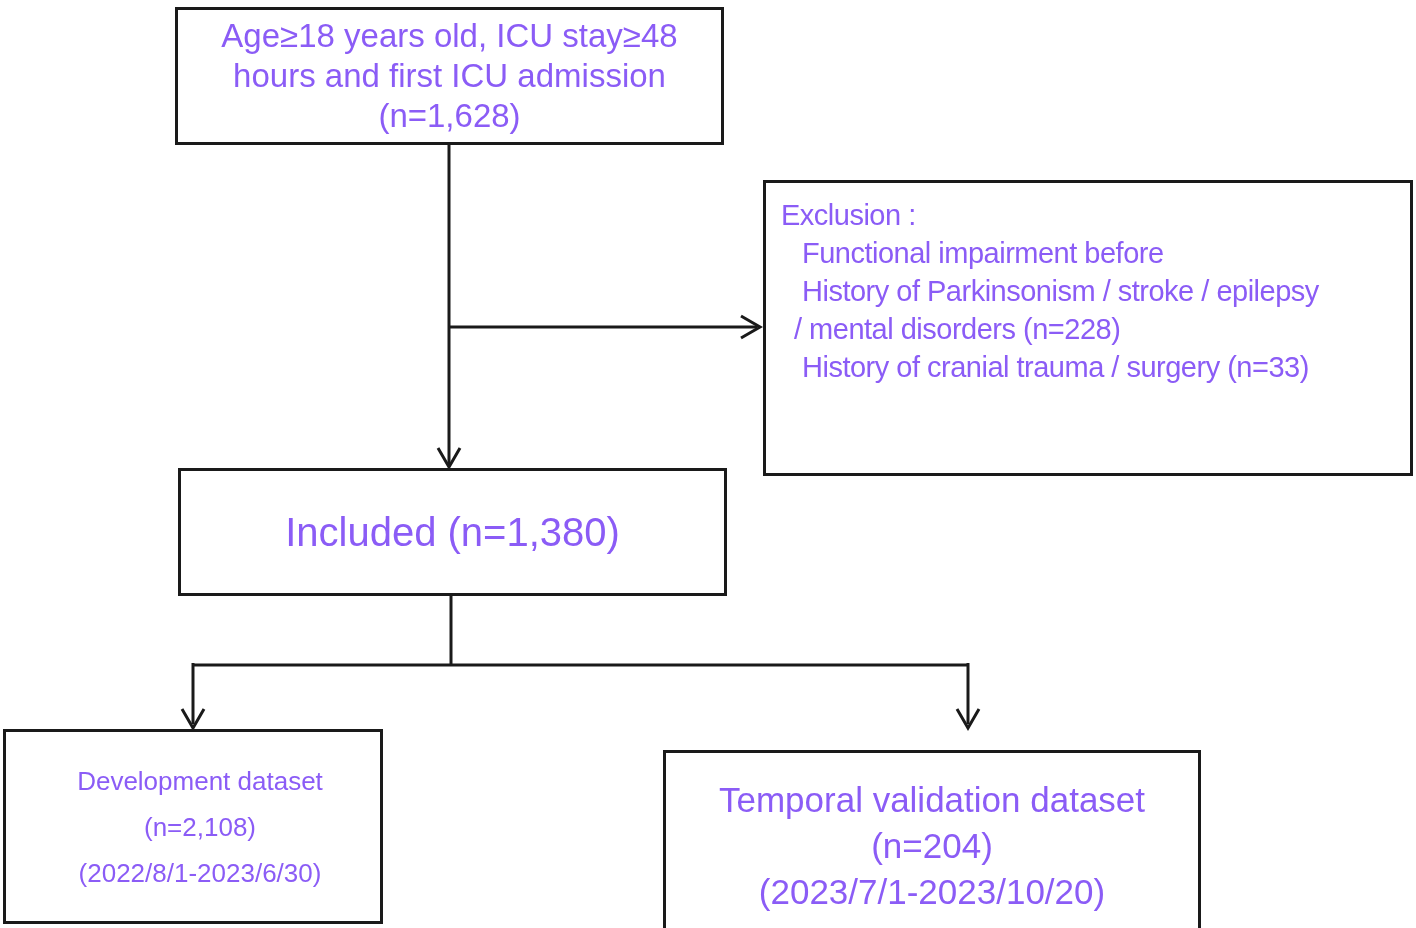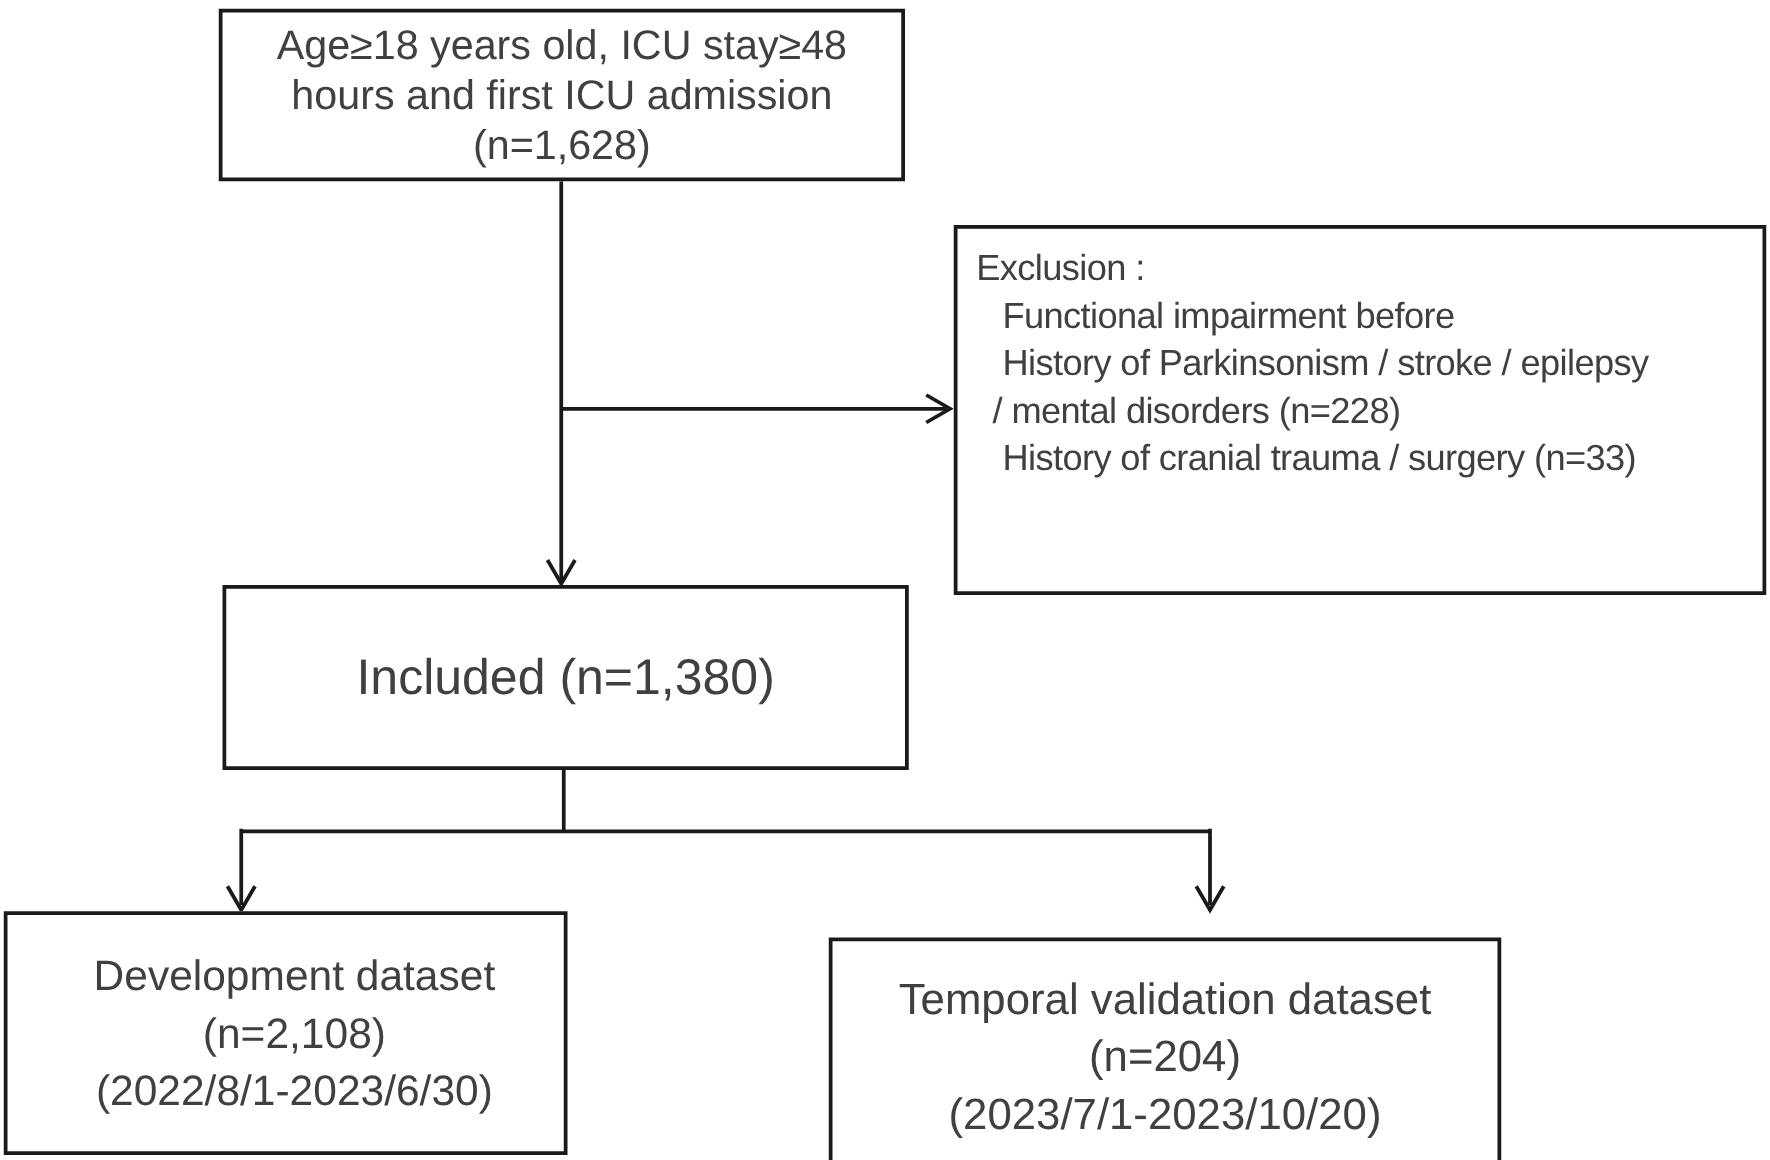--- a/index.html
+++ b/index.html
@@ -6,21 +6,21 @@
     margin: 0;
     padding: 0;
     background: #ffffff;
   }
   .canvas {
     position: relative;
     width: 1416px;
     height: 928px;
     background: #ffffff;
     font-family: "Liberation Sans", sans-serif;
-    color: #404040;
+    color: #8b5cf6;
     overflow: hidden;
   }
   .connectors {
     position: absolute;
     left: 0;
     top: 0;
     width: 1416px;
     height: 928px;
     pointer-events: none;
   }
@@ -44,26 +44,26 @@
   }
   .box-exclusion {
     left: 763px; top: 180px; width: 650px; height: 296px;
     font-size: 29px; line-height: 38px; letter-spacing: -0.5px;
     justify-content: flex-start; align-items: flex-start;
     text-align: left; padding: 13px 10px 0 15px;
   }
   .box-exclusion .ind  { padding-left: 21px; }
   .box-exclusion .ind2 { padding-left: 13px; }
   .box-included {
-    left: 178px; top: 468px; width: 549px; height: 148px;
+    left: 178px; top: 468px; width: 549px; height: 128px;
     font-size: 40px; line-height: 50px;
   }
   .box-development {
-    left: 3px; top: 729px; width: 451px; height: 195px;
-    font-size: 34px; line-height: 46px; padding-left: 14px;
+    left: 3px; top: 729px; width: 380px; height: 195px;
+    font-size: 26px; line-height: 46px; padding-left: 14px;
   }
   .box-validation {
     left: 663px; top: 730px; width: 538px; height: 191px;
     font-size: 35px; line-height: 46px; margin-top: 20px;
   }
 </style>
 </head>
 <body>
 
 <div class="canvas">

